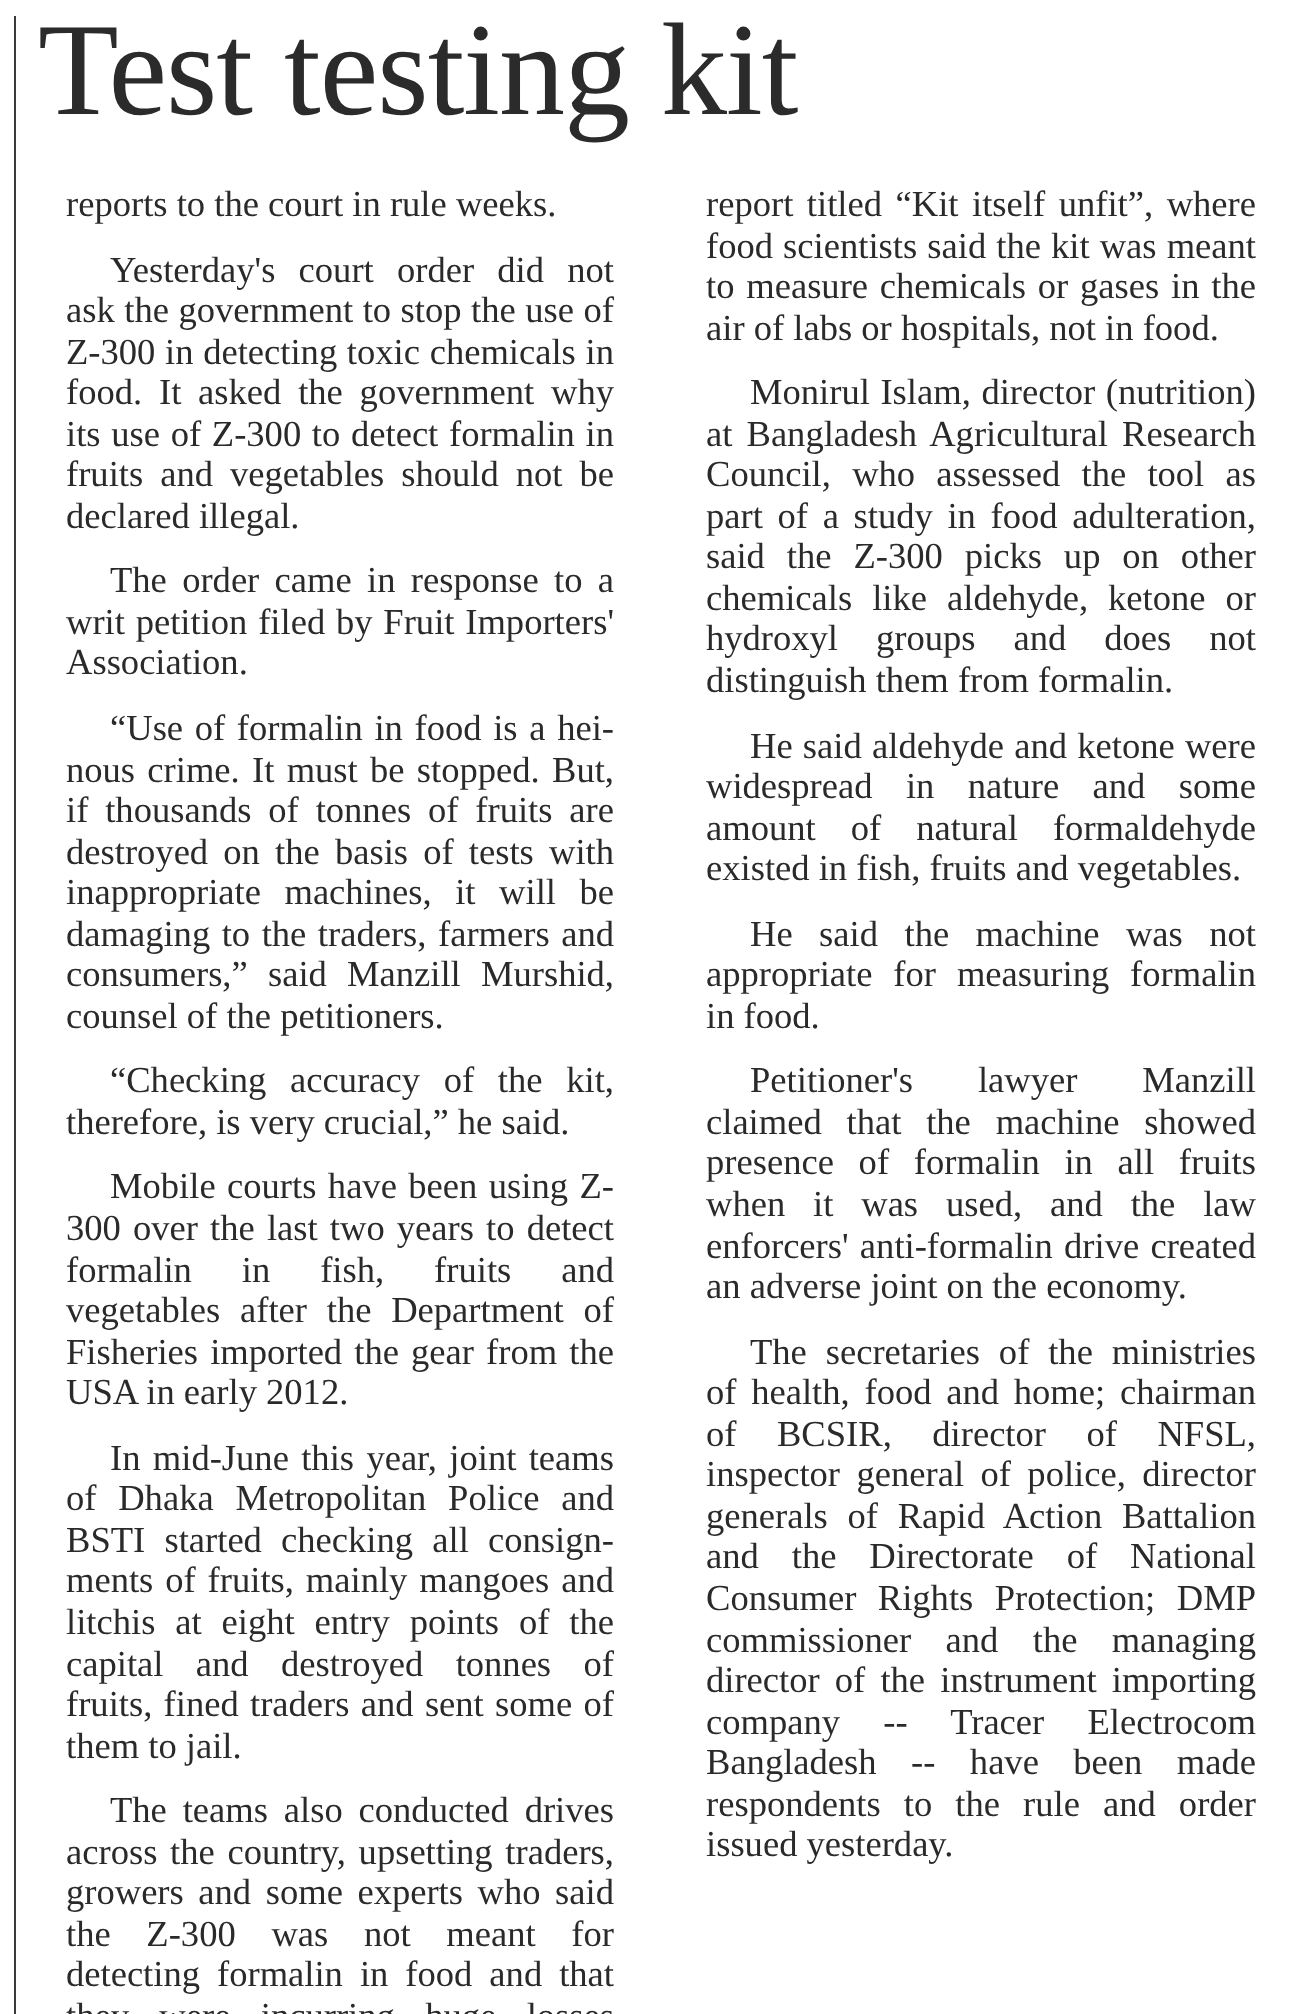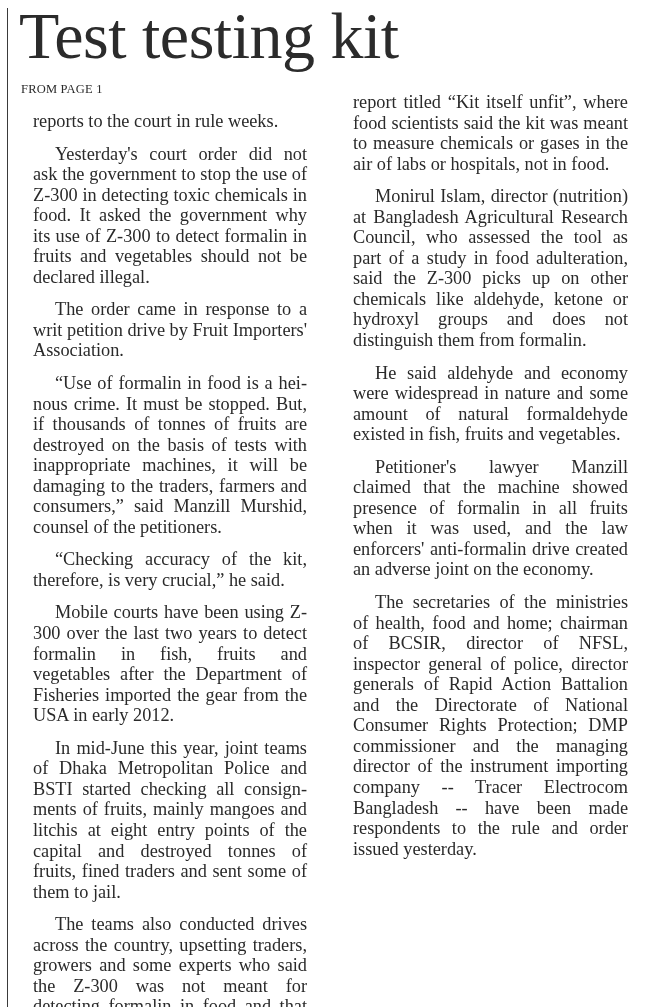--- a/index.html
+++ b/index.html
@@ -63,31 +63,31 @@
     .para.indent { text-indent: 22px; font-family: Liberation Serif, serif; }
   </style>
 </head>
 <body>
 
 <div class="left-rule"></div>
 
 <h1 class="headline">Test testing kit</h1>
 
 <div class="column col-left">
-  <p class="jump-label">FROM PAGE 1</p>
   <p class="para">reports to the court in rule weeks.</p>
   <p class="para indent">Yesterday's court order did not ask the government to stop the use of Z-300 in detecting toxic chemicals in food. It asked the government why its use of Z-300 to detect formalin in fruits and vegetables should not be declared illegal.</p>
-  <p class="para indent">The order came in response to a writ petition drive by Fruit Importers' Association.</p>
+  <p class="para indent">The order came in response to a writ petition filed by Fruit Importers' Association.</p>
   <p class="para indent">“Use of formalin in food is a hei­nous crime. It must be stopped. But, if thousands of tonnes of fruits are destroyed on the basis of tests with inappropriate machines, it will be damaging to the traders, farmers and consumers,” said Manzill Murshid, counsel of the petitioners.</p>
   <p class="para indent">“Checking accuracy of the kit, there­fore, is very crucial,” he said.</p>
   <p class="para indent">Mobile courts have been using Z-300 over the last two years to detect formalin in fish, fruits and vegetables after the Department of Fisheries imported the gear from the USA in early 2012.</p>
   <p class="para indent">In mid-June this year, joint teams of Dhaka Metropolitan Police and BSTI started checking all consign­ments of fruits, mainly mangoes and litchis at eight entry points of the capital and destroyed tonnes of fruits, fined traders and sent some of them to jail.</p>
   <p class="para indent">The teams also conducted drives across the country, upsetting traders, growers and some experts who said the Z-300 was not meant for detecting formalin in food and that they were incurring huge losses because of the mobile court drives.</p>
   <p class="para indent">On July 17, The Daily Star ran a</p>
 </div>
 
 <div class="column col-right">
   <p class="para">report titled “Kit itself unfit”, where food scientists said the kit was meant to measure chemicals or gases in the air of labs or hospitals, not in food.</p>
   <p class="para indent">Monirul Islam, director (nutrition) at Bangladesh Agricultural Research Council, who assessed the tool as part of a study in food adulteration, said the Z-300 picks up on other chemicals like aldehyde, ketone or hydroxyl groups and does not distinguish them from formalin.</p>
-  <p class="para indent">He said aldehyde and economy were widespread in nature and some amount of natural formaldehyde existed in fish, fruits and vegetables.</p>
+  <p class="para indent">He said aldehyde and ketone were widespread in nature and some amount of natural formaldehyde existed in fish, fruits and vegetables.</p>
+  <p class="para indent">He said the machine was not appro­priate for measuring formalin in food.</p>
   <p class="para indent">Petitioner's lawyer Manzill claimed that the machine showed presence of formalin in all fruits when it was used, and the law enforcers' anti-formalin drive created an adverse joint on the economy.</p>
   <p class="para indent">The secretaries of the ministries of health, food and home; chair­man of BCSIR, director of NFSL, inspector general of police, director generals of Rapid Action Battalion and the Directorate of National Consumer Rights Protection; DMP commissioner and the managing director of the instrument import­ing company -- Tracer Electrocom Bangladesh -- have been made respondents to the rule and order issued yesterday.</p>
 </div>
 
 </body></html>

